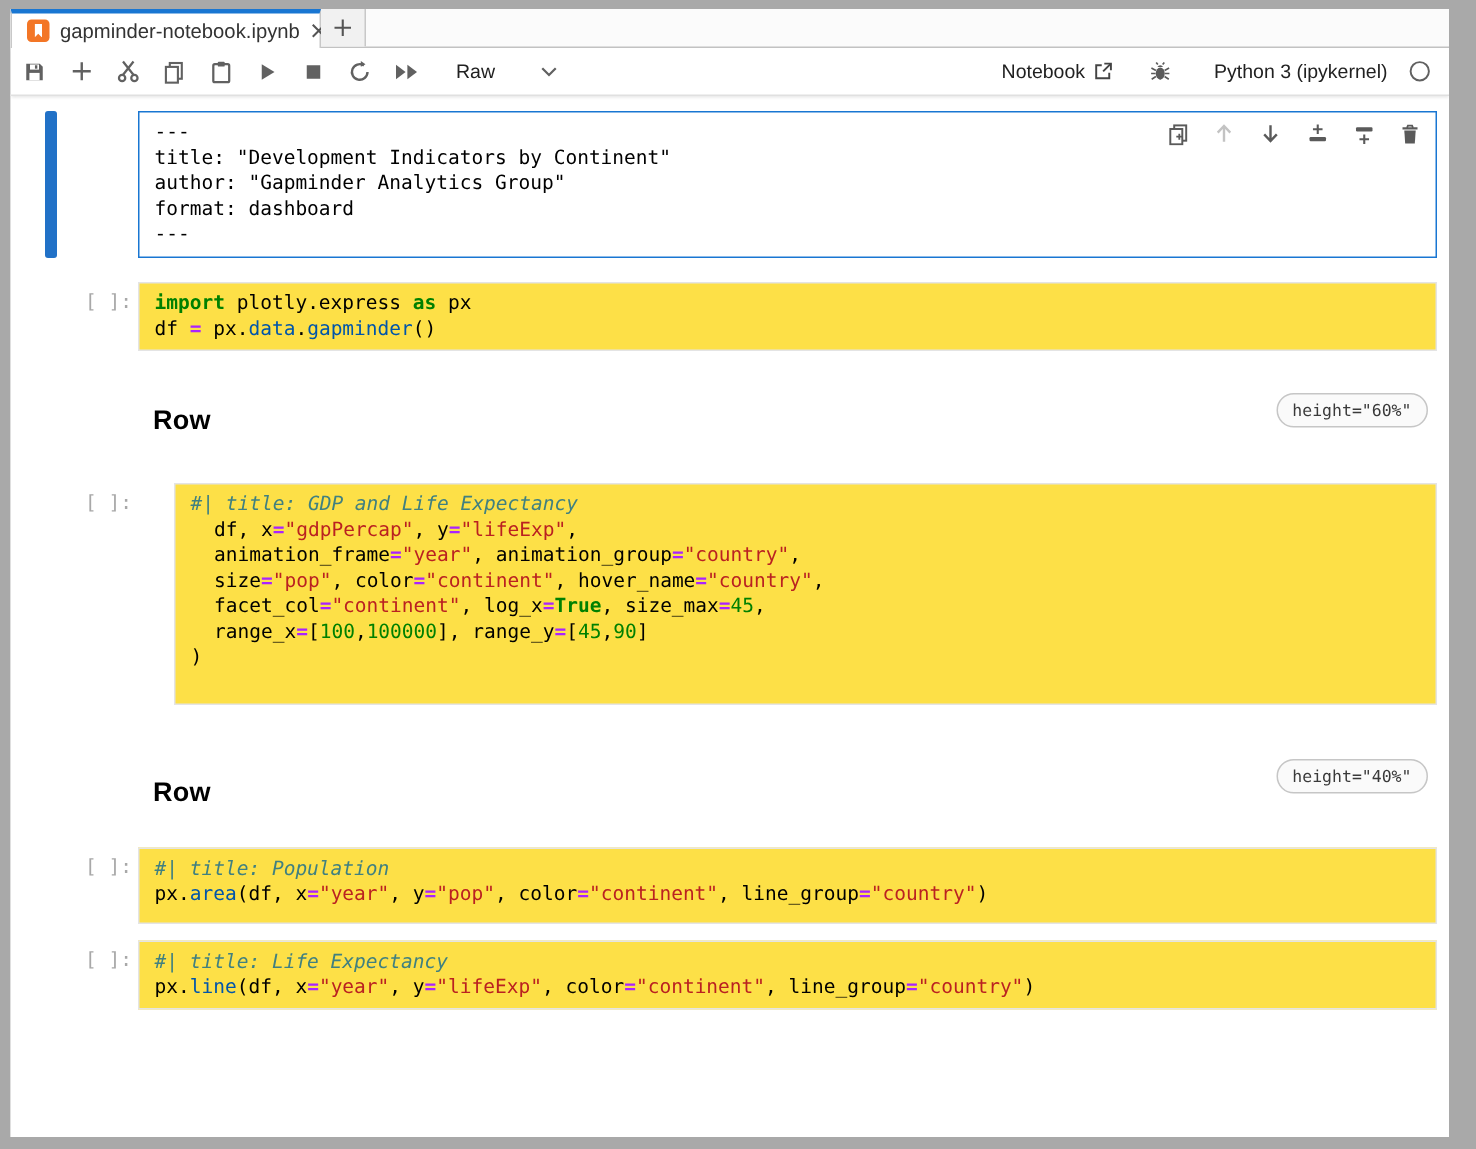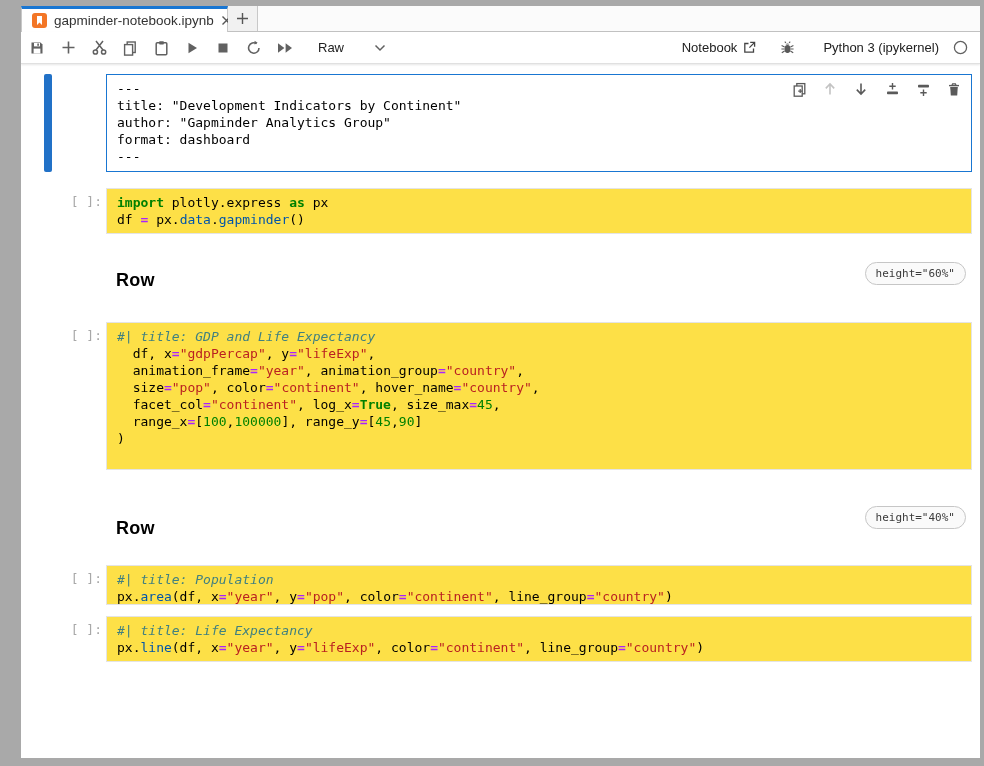--- a/index.html
+++ b/index.html
@@ -2,21 +2,21 @@
 <html><head>
 <meta charset="utf-8">
 <style>
   html,body{margin:0;padding:0;}
   body{
     width:984px;height:766px;background:#a9a9a9;position:relative;
     font-family:"Liberation Sans","DejaVu Sans",sans-serif;
     -webkit-font-smoothing:antialiased;overflow:hidden;
   }
   .window{
-    position:absolute;left:21px;top:6px;width:959px;height:752px;
+    position:absolute;left:7px;top:6px;width:959px;height:752px;
     background:#ffffff;overflow:hidden;
   }
   
   .tabbar{
     height:25px;display:flex;align-items:stretch;background:#fbfbfb;
     border-bottom:1px solid #c2c2c2;
   }
   .tab{
     display:flex;align-items:center;gap:7px;
     width:207px;padding:0 8px 0 10px;background:#fff;
@@ -100,23 +100,23 @@
   .attrbadge{
     position:absolute;right:6px;
     font-family:"DejaVu Sans Mono","Liberation Mono",monospace;
     font-size:11px;color:#3a3a3a;background:#fafafa;
     border:1px solid #c6c6c6;border-radius:12px;padding:4px 10px;white-space:pre;
   }
   
   .c1{height:98px;}
   .c2{margin-top:16px;}  .c2 .editor{height:46px;}
   .md1{margin-top:22px;height:66px;} .md1 .mdheading{margin-top:14px;} .md1 .attrbadge{top:6px;}
-  .c4{margin-top:0;}     .c4 .editor{height:148px;}
+  .c4{margin-top:0;}     .c4 .editor{height:148px;margin-left:24px;}
   .md2{margin-top:32px;height:60px;} .md2 .mdheading{margin-top:16px;} .md2 .attrbadge{top:4px;}
-  .c5{margin-top:3px;}   .c5 .editor{height:40px;}
+  .c5{margin-top:3px;}   .c5 .editor{height:51px;}
   .c6{margin-top:11px;}  .c6 .editor{height:46px;}
   svg{display:block;}
 </style>
 </head>
 <body>
 
 <div class="window">
 
   <div class="tabbar">
     <div class="tab">

